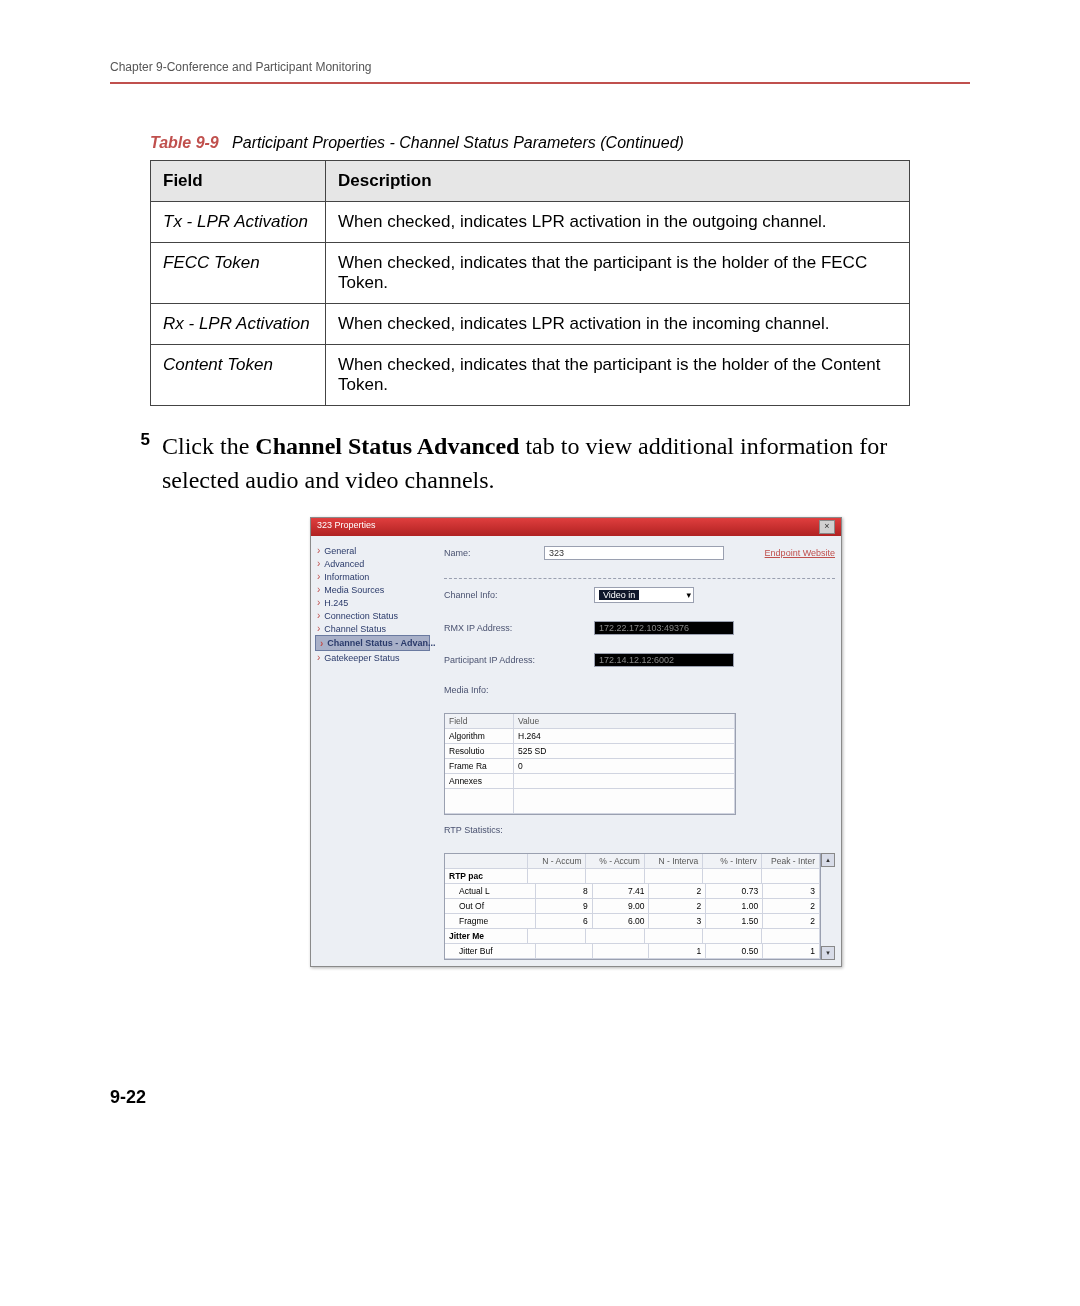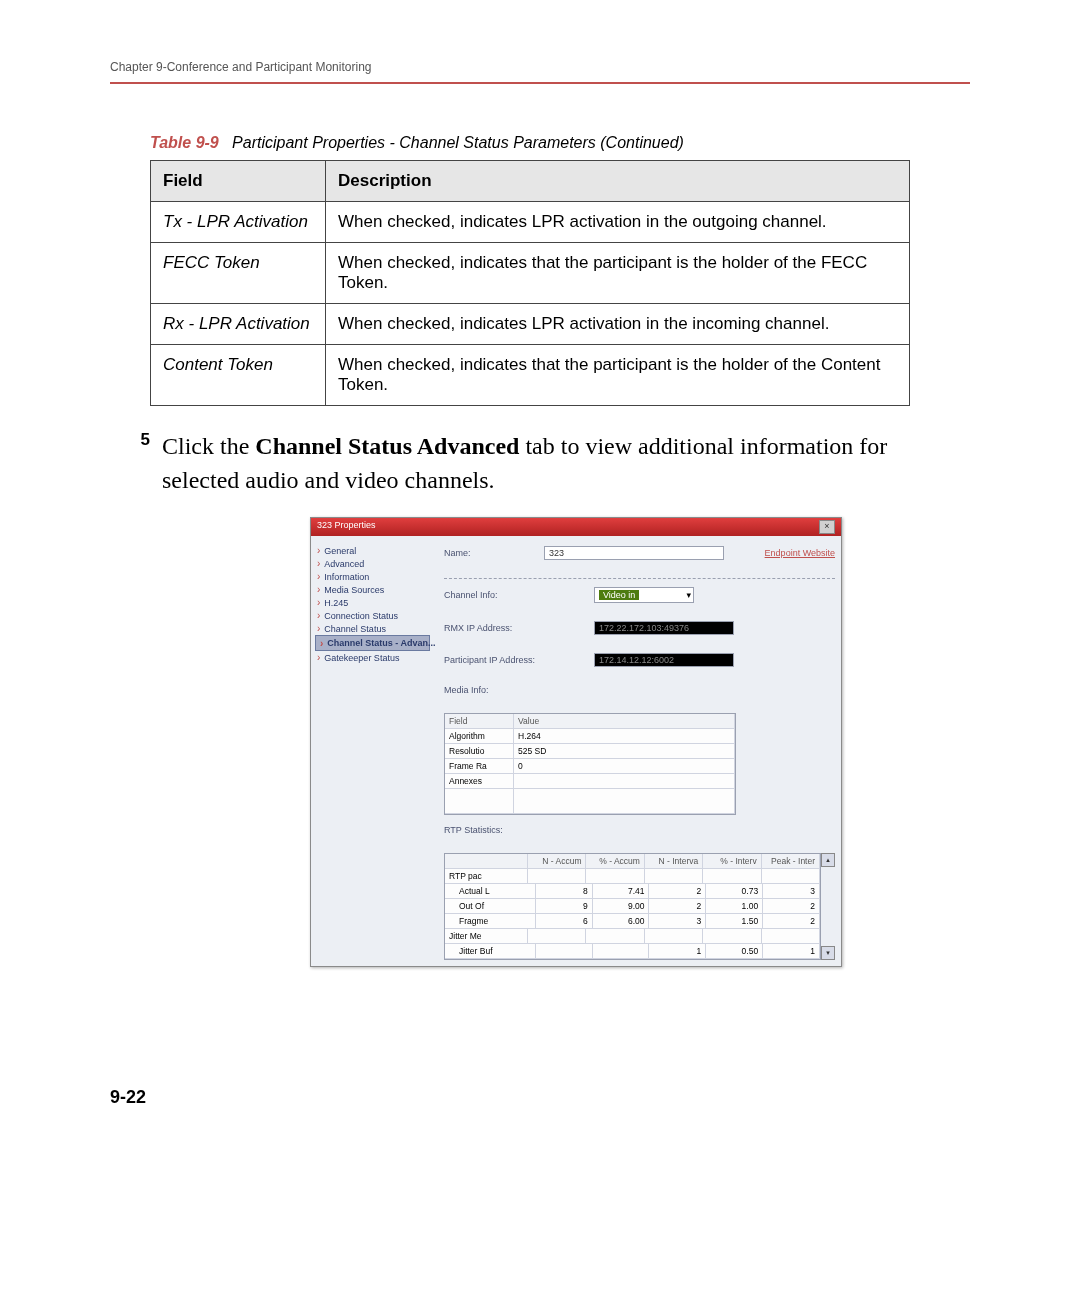--- a/index.html
+++ b/index.html
@@ -153,41 +153,41 @@
     height: 16px;
     border: 1px solid #9aa0b0;
     background: #fff;
     font-size: 9px;
     display: flex;
     align-items: center;
     justify-content: space-between;
     padding: 0 2px 0 4px;
     box-sizing: border-box;
   }
-  .sel .selval { background: #4d7c0f; color: #fff; padding: 0 4px; }
+  .sel .selval { background: #0f172a; color: #fff; padding: 0 4px; }
   .link { color: #c0504d; text-decoration: underline; }
   .dashed { border-top: 1px dashed #9aa0b0; margin: 8px 0; }
   .mini-table {
     border: 1px solid #9aa0b0;
     width: 290px;
     background: #fdfdfd;
     font-size: 8.5px;
   }
   .mini-table .mrow { display: flex; border-bottom: 1px solid #d0d4e0; }
   .mini-table .mcell {
     padding: 2px 4px;
     border-right: 1px solid #d0d4e0;
     overflow: hidden;
     white-space: nowrap;
   }
   .mini-table .mhead { background: #f0f2f6; color: #555; }
   .rtp-table { width: 375px; }
   .rtp-table .mcell { flex: 1; text-align: right; }
   .rtp-table .mcell.first { text-align: left; flex: 1.5; }
-  .rtp-sub { font-weight: normal; }
+  .rtp-sub { font-weight: bold; }
   .btnbar {
     text-align: right;
     padding: 6px 10px 3px 10px;
   }
   .btnbar2 {
     text-align: right;
     padding: 3px 10px 8px 10px;
   }
   .btn {
     display: inline-block;

